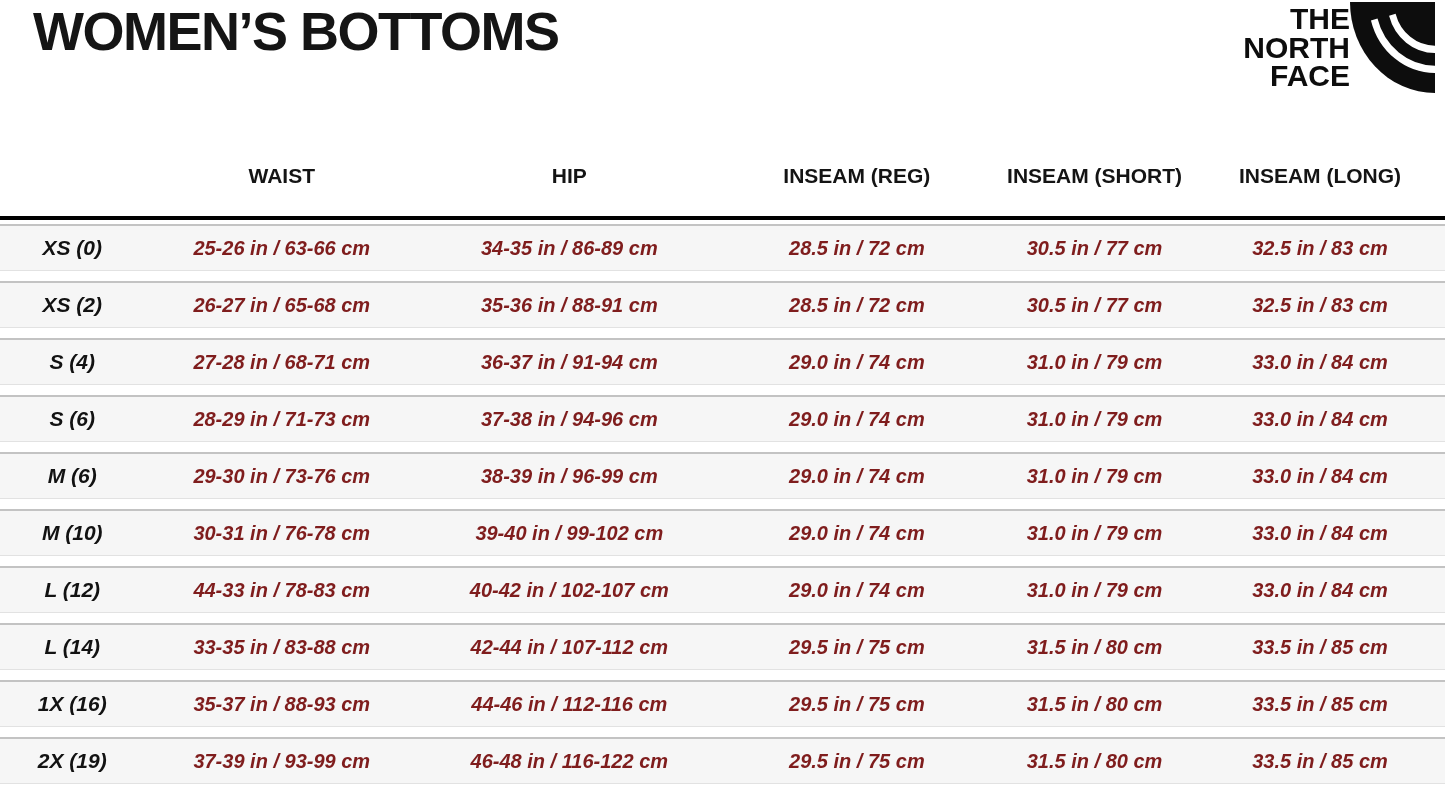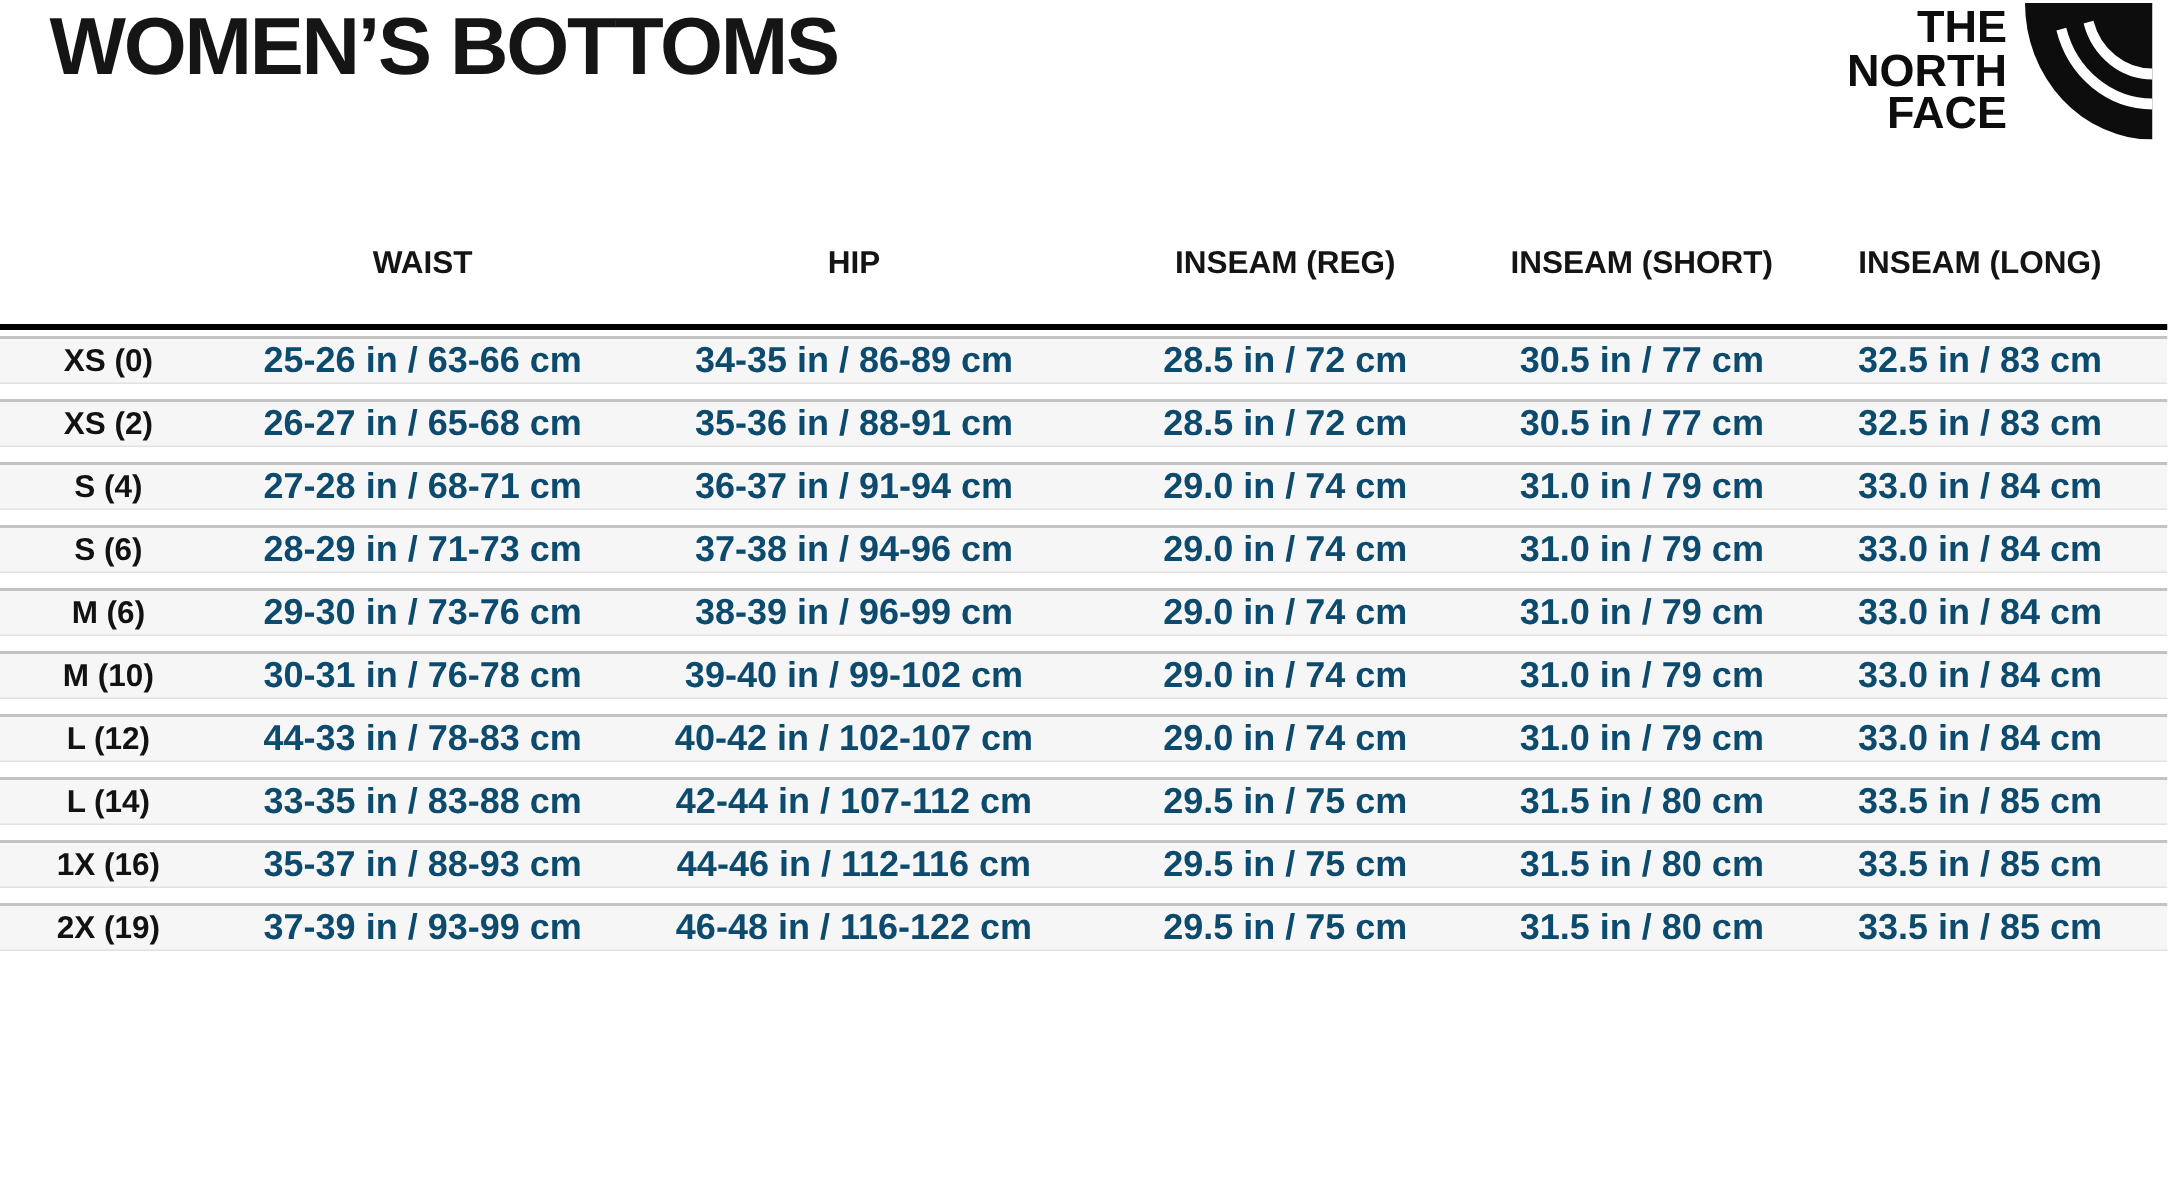--- a/index.html
+++ b/index.html
@@ -21,21 +21,21 @@
     font-size: 54px;
     font-weight: 700;
     letter-spacing: -1.5px;
     color: #151515;
     white-space: nowrap;
   }
   .brand {
     margin-top: 2px;
     display: flex;
     align-items: flex-start;
-    gap: 12px;
+    gap: 0;
   }
   .brand-text {
     text-align: right;
     font-size: 30px;
     font-weight: 700;
     line-height: 0.95;
     letter-spacing: 0px;
     color: #0d0d0d;
     padding-top: 3px;
   }
@@ -58,33 +58,34 @@
     white-space: nowrap;
     color: #141414;
   }
   .rule {
     height: 4px;
     background: #000000;
     width: 100%;
   }
   .tbody { margin-top: 4px; }
   .row {
-    height: 32px;
+    height: 47px;
     align-items: center;
     background: #f6f6f6;
     border-top: 2px solid #c3c3c3;
     border-bottom: 1px solid #e2e2e2;
     margin-bottom: 10px;
+    font-style: italic;
   }
   .cell {
     text-align: center;
-    font-size: 24px;
+    font-size: 20px;
     font-weight: 700;
     white-space: nowrap;
-    color: #0c4a6e;
+    color: #7f1d1d;
   }
   .cell-size { font-size: 21px; color: #121212; }
 </style>
 </head>
 <body>
 
 <div class="top">
   <div class="page-title">WOMEN’S BOTTOMS</div>
   <div class="brand">
     <div class="brand-text">

